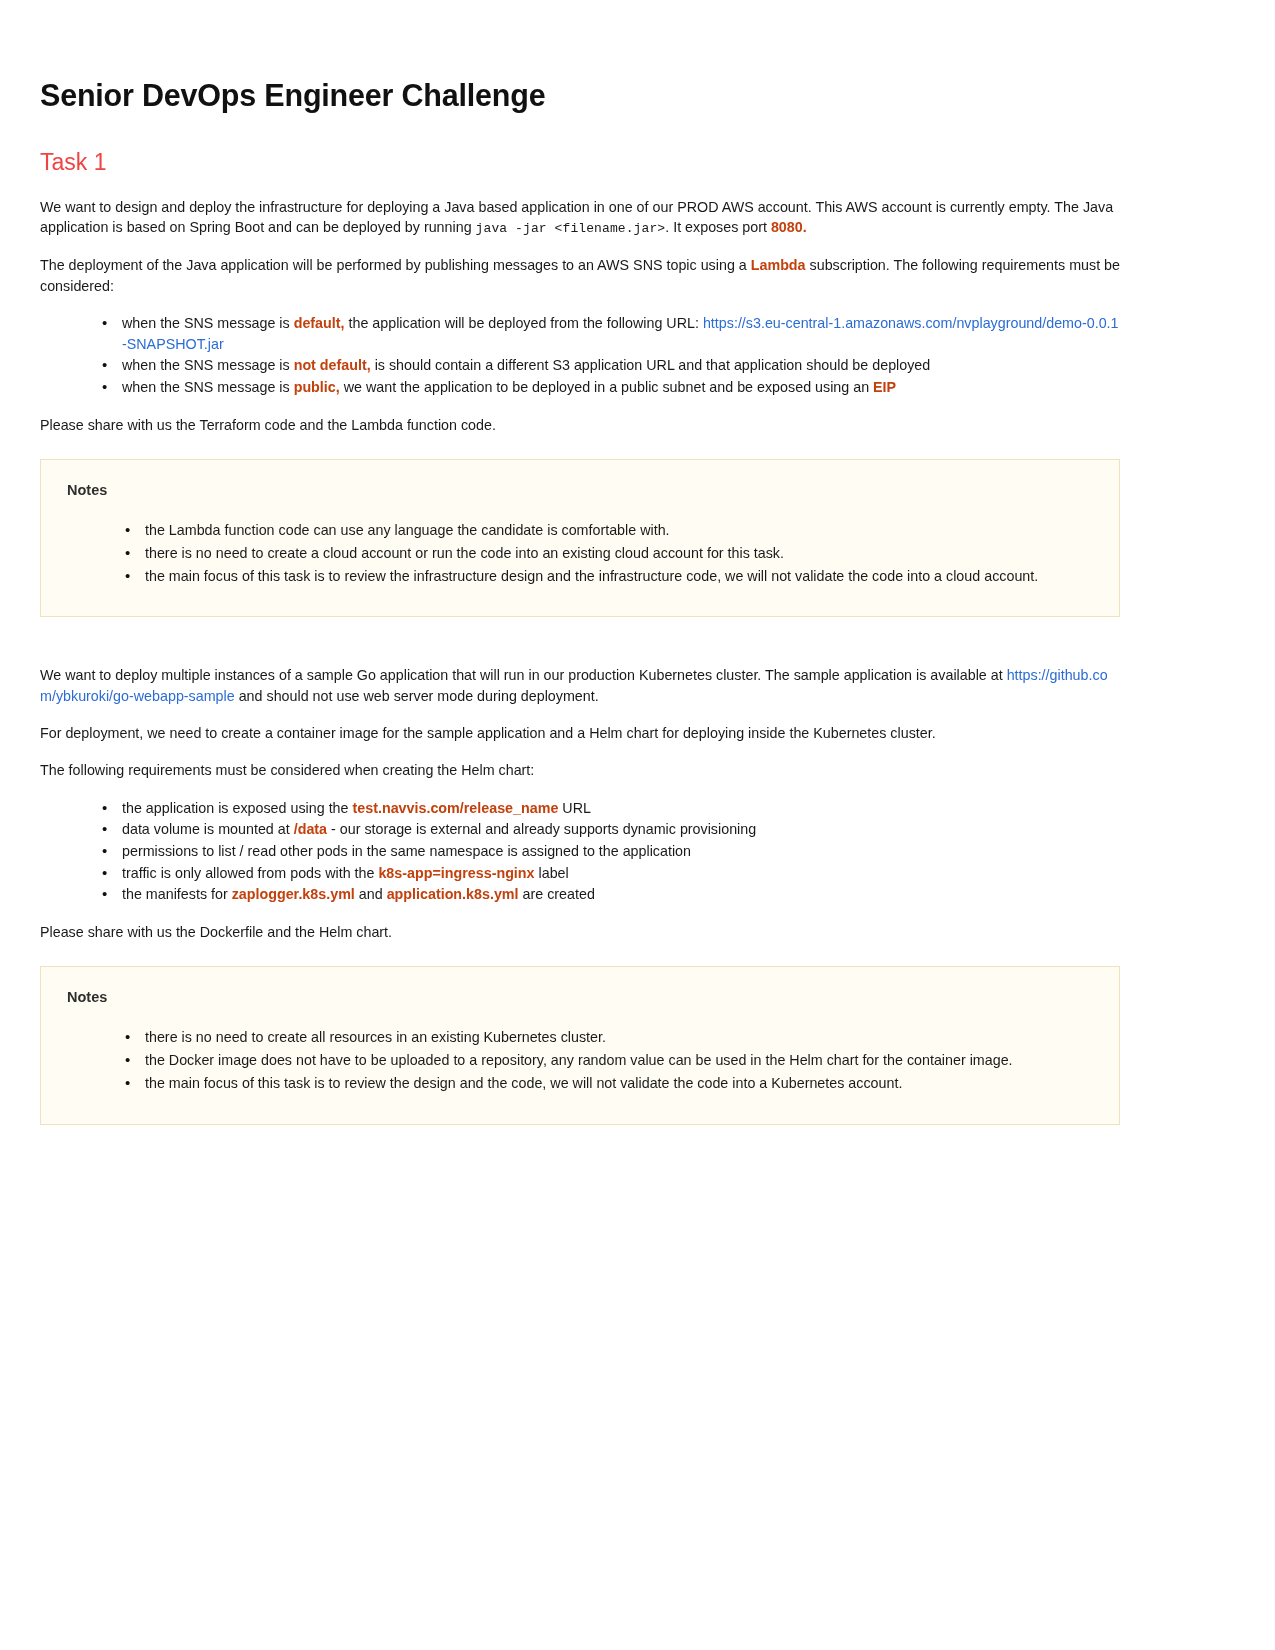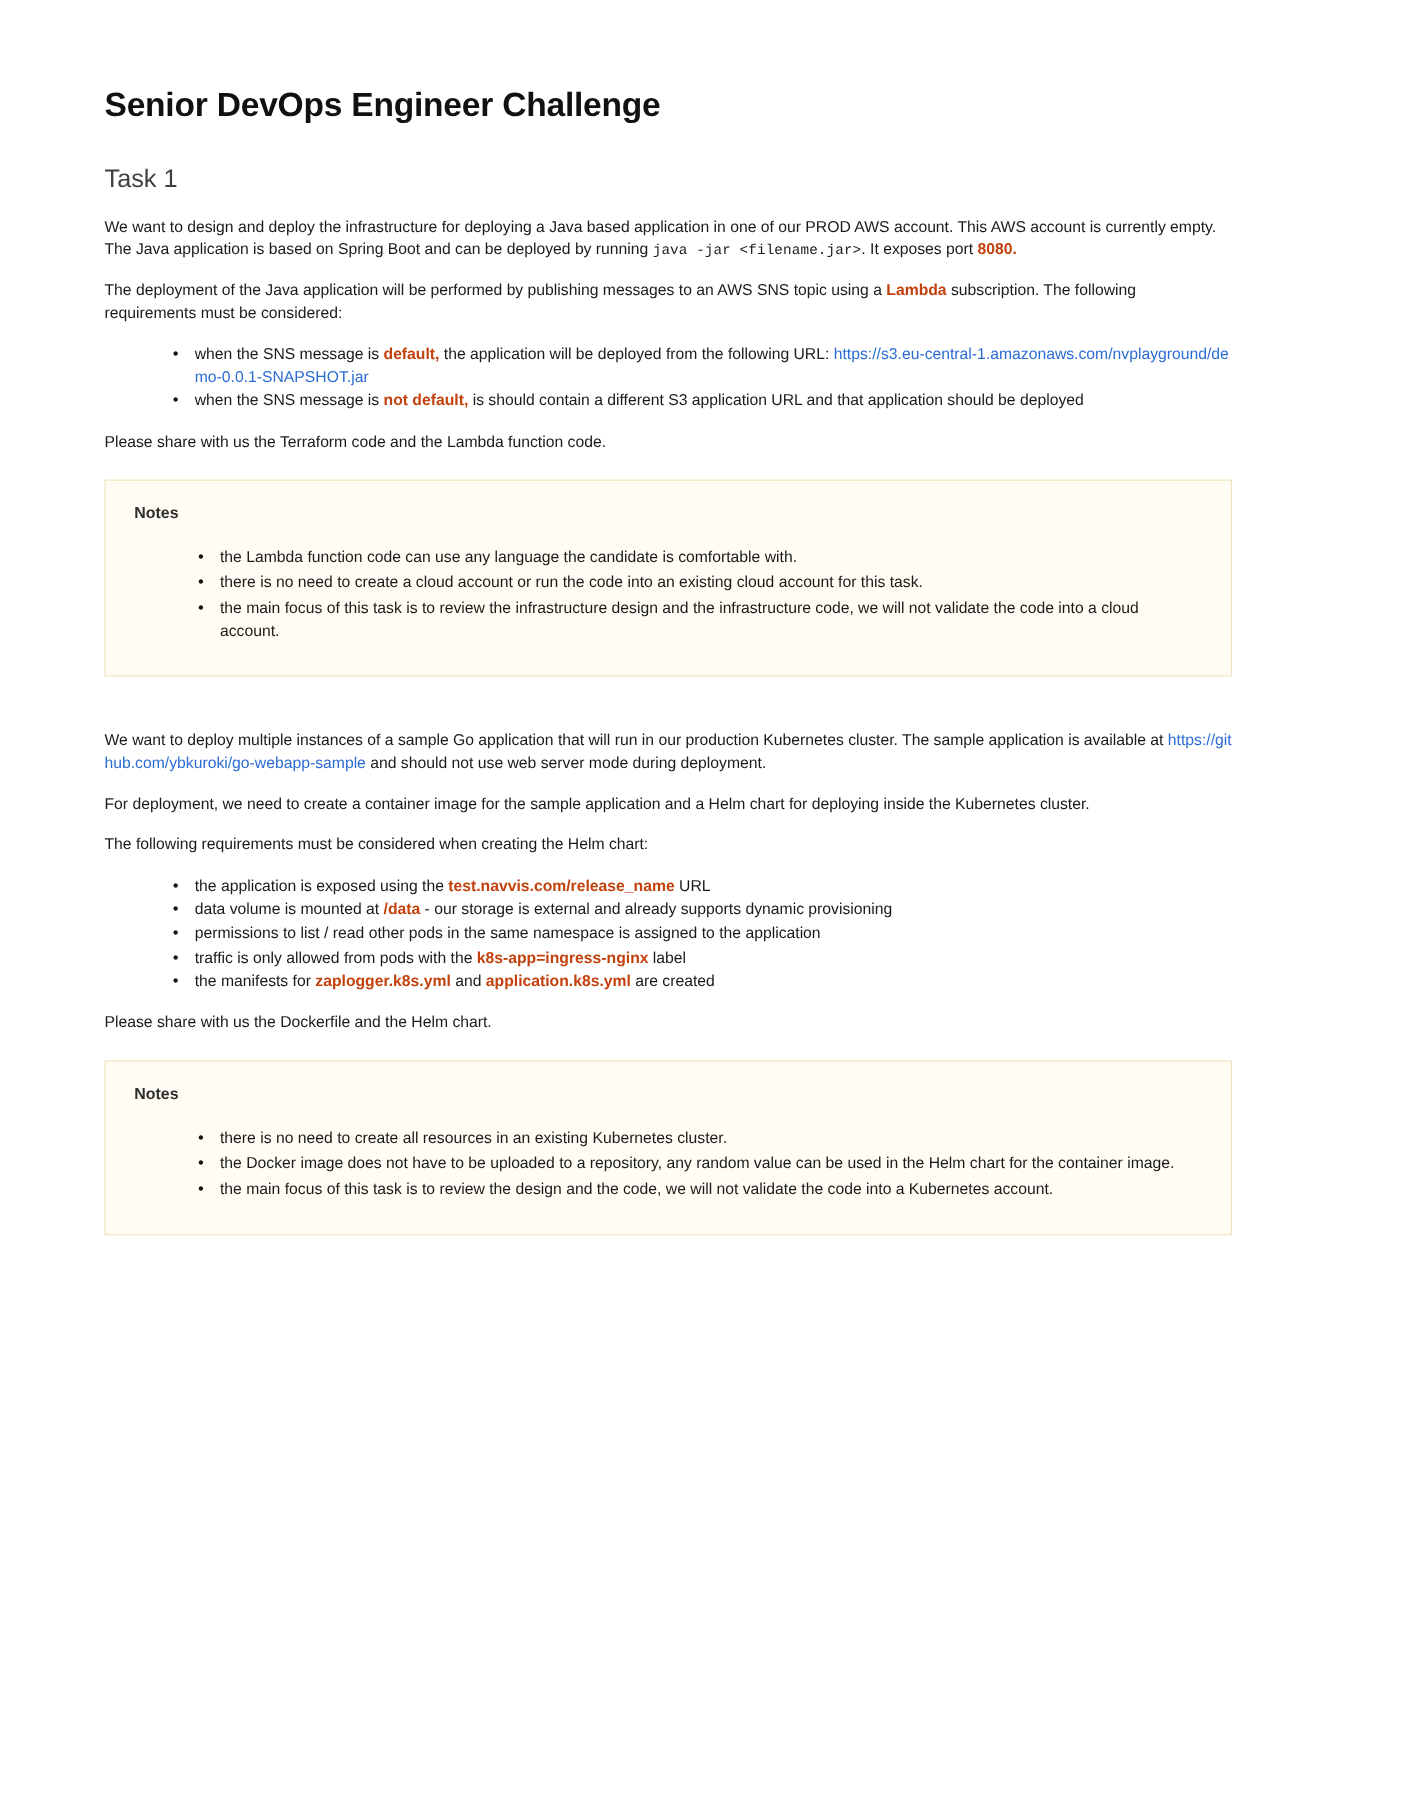--- a/index.html
+++ b/index.html
@@ -12,37 +12,37 @@
     height: 1650px;
     font-family: "Liberation Sans", sans-serif;
     color: #1a1a1a;
     -webkit-font-smoothing: antialiased;
   }
   .page {
     position: relative;
     width: 1275px;
     min-height: 1650px;
     box-sizing: border-box;
-    padding: 78px 155px 60px 95px;
+    padding: 78px 155px 60px 40px;
     background: #ffffff;
   }
   h1.doc-title {
     font-size: 30.5px;
     font-weight: bold;
     letter-spacing: -0.2px;
     margin: 0 0 36px 0;
     line-height: 1.15;
     color: #111111;
   }
   h2.task-title {
     font-size: 23px;
     font-weight: normal;
     margin: 0 0 20px 0;
     line-height: 1.2;
-    color: #404040;
+    color: #ef4444;
   }
   .task {
     margin-bottom: 0;
   }
   .task + .task {
     margin-top: 48px;
   }
   p.para {
     font-size: 14.3px;
     line-height: 1.42;
@@ -117,20 +117,21 @@
   <section class="task">
     <h2 class="task-title">Task 1</h2>
 
     <p class="para"><span>We want to design and deploy the infrastructure for deploying a Java based application in one of our PROD AWS account. This AWS account is currently empty. The Java application is based on Spring Boot and can be deployed by running </span><code class="mono">java -jar &lt;filename.jar&gt;</code><span>. It exposes port </span><strong class="b">8080.</strong></p>
 
     <p class="para"><span>The deployment of the Java application will be performed by publishing messages to an AWS SNS topic using a </span><strong class="b">Lambda</strong><span> subscription. The following requirements must be considered:</span></p>
 
     <ul class="bullets">
       <li><span>when the SNS message is </span><strong class="b">default,</strong><span> the application will be deployed from the following URL: </span><a class="link" href="#">https://s3.eu-central-1.amazonaws.com/nvplayground/demo-0.0.1-SNAPSHOT.jar</a></li>
       <li><span>when the SNS message is </span><strong class="b">not default,</strong><span> is should contain a different S3 application URL and that application should be deployed</span></li>
+      <li><span>when the SNS message is </span><strong class="b">public,</strong><span> we want the application to be deployed in a public subnet and be exposed using an </span><strong class="b">EIP</strong></li>
     </ul>
 
     <p class="para">Please share with us the Terraform code and the Lambda function code.</p>
 
     <div class="notes-box">
       <div class="notes-title">Notes</div>
       <ul class="bullets">
         <li>the Lambda function code can use any language the candidate is comfortable with.</li>
         <li>there is no need to create a cloud account or run the code into an existing cloud account for this task.</li>
         <li>the main focus of this task is to review the infrastructure design and the infrastructure code, we will not validate the code into a cloud account.</li>

